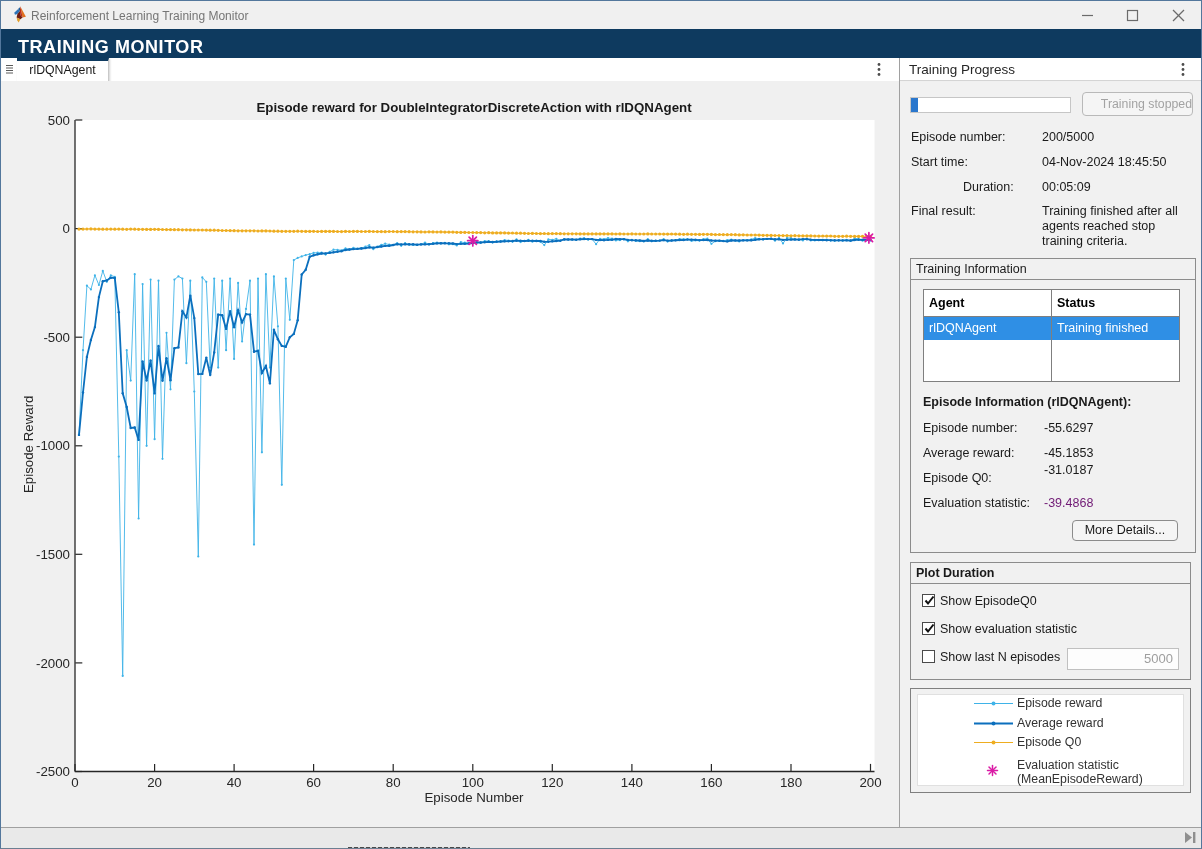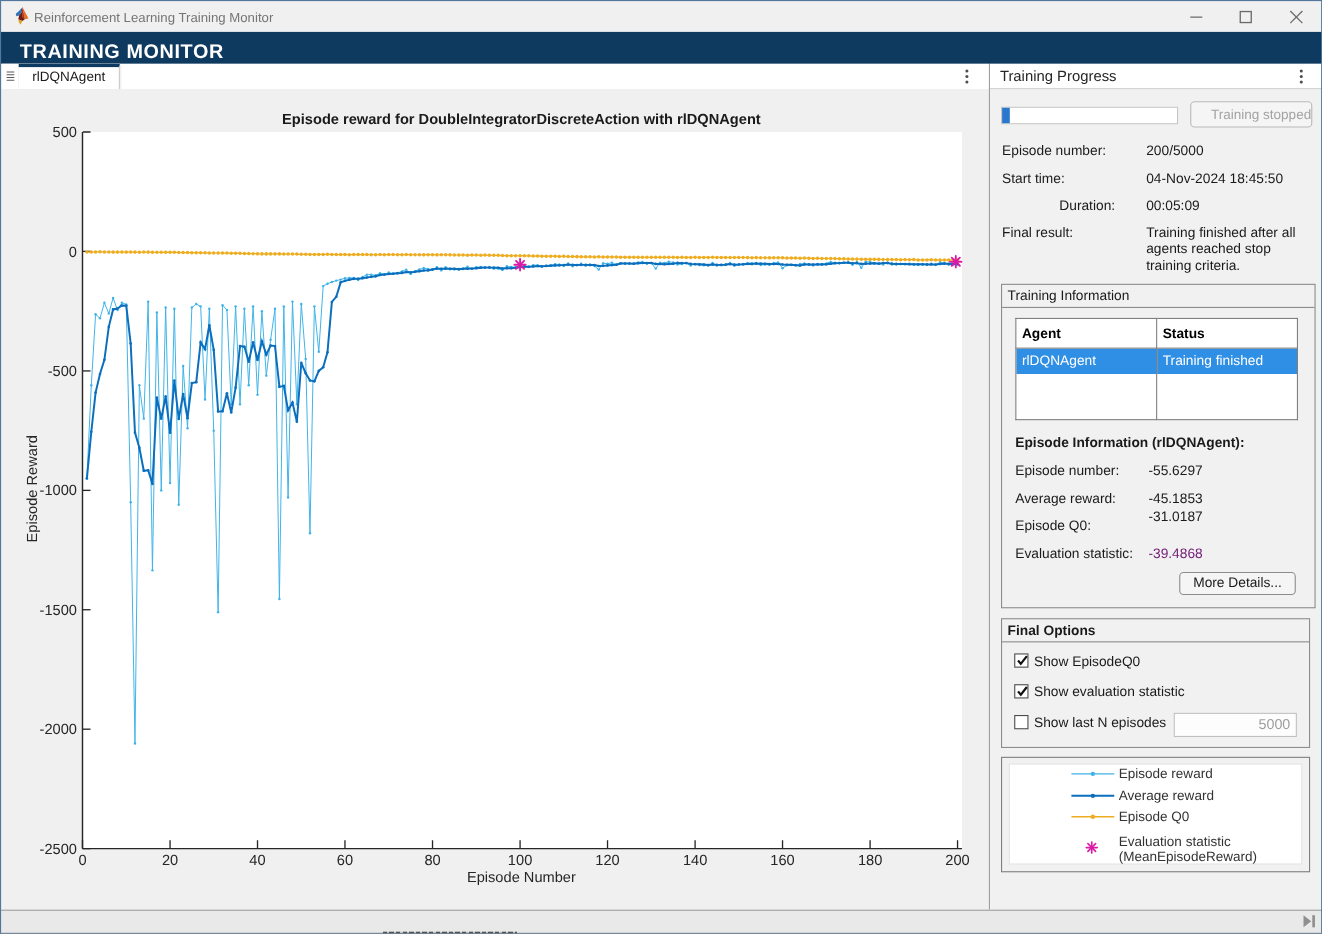--- a/index.html
+++ b/index.html
@@ -753,21 +753,21 @@
 <div class="abs" style="left:1044px;top:421px;font-size:12.5px;color:#1a1a1a">-55.6297</div>
 <div class="abs" style="left:923px;top:446px;font-size:12.5px;color:#1a1a1a">Average reward:</div>
 <div class="abs" style="left:1044px;top:446px;font-size:12.5px;color:#1a1a1a">-45.1853</div>
 <div class="abs" style="left:923px;top:471px;font-size:12.5px;color:#1a1a1a">Episode Q0:</div>
 <div class="abs" style="left:1044px;top:463px;font-size:12.5px;color:#1a1a1a">-31.0187</div>
 <div class="abs" style="left:923px;top:496px;font-size:12.5px;color:#1a1a1a">Evaluation statistic:</div>
 <div class="abs" style="left:1044px;top:496px;font-size:12.5px;color:#701a75">-39.4868</div>
 <div class="abs" style="left:1072px;top:520px;width:106px;height:21px;border:1px solid #8c8c8c;border-radius:4px;background:#f5f5f5;color:#1a1a1a;font-size:12.5px;text-align:center;line-height:19px">More Details...</div>
 
 <div class="abs" style="left:910px;top:562px;width:281px;height:118px;border:1px solid #8c8c8c">
-  <div style="padding:3px 0 3px 5px;font-size:12.5px;font-weight:bold;color:#1a1a1a;border-bottom:1px solid #8c8c8c">Final Options</div>
+  <div style="padding:3px 0 3px 5px;font-size:12.5px;font-weight:bold;color:#1a1a1a;border-bottom:1px solid #8c8c8c">Plot Duration</div>
 </div>
 <div class="abs" style="left:922px;top:594px;width:13px;height:13px;border:1px solid #4a4a4a;background:#fff"></div>
 <svg class="abs" style="left:923px;top:594px" width="13" height="13" viewBox="0 0 13 13">
     <path d="M2.5 6.5 L5 9.5 L10.5 2.5" stroke="#111" stroke-width="2" fill="none"></path>
   </svg>
 <div class="abs" style="left:940px;top:594px;font-size:12.5px;color:#1a1a1a">Show EpisodeQ0</div>
 <div class="abs" style="left:922px;top:622px;width:13px;height:13px;border:1px solid #4a4a4a;background:#fff"></div>
 <svg class="abs" style="left:923px;top:622px" width="13" height="13" viewBox="0 0 13 13">
     <path d="M2.5 6.5 L5 9.5 L10.5 2.5" stroke="#111" stroke-width="2" fill="none"></path>
   </svg>

